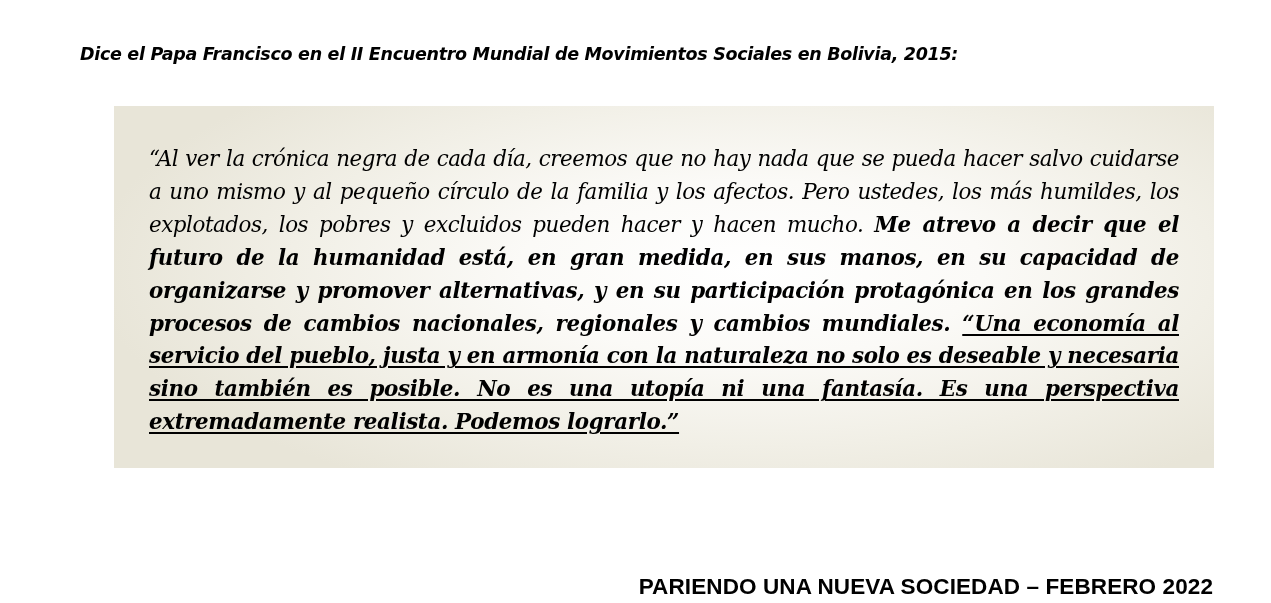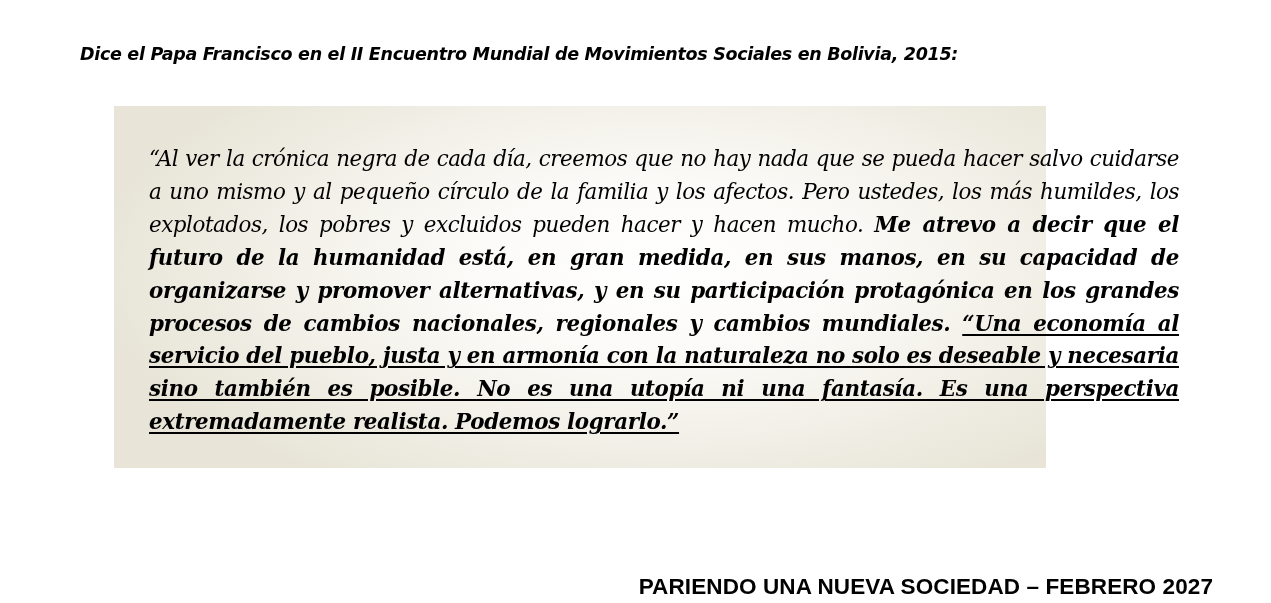--- a/index.html
+++ b/index.html
@@ -23,21 +23,21 @@
       font-weight: bold;
       font-size: 17.5px;
       letter-spacing: -0.3px;
       white-space: nowrap;
       margin: 18px;
     }
     .quote-box {
       position: absolute;
       left: 114px;
       top: 106px;
-      width: 932px;
+      width: 1100px;
       height: 362px;
       background: radial-gradient(ellipse 60% 70% at 58% 45%, #ffffff 0%, #fbfaf7 35%, #f1efe6 70%, #e8e5d8 100%);
     }
     .quote {
       position: absolute;
       left: 35px;
       top: 37px;
       width: 1030px;
       margin: 0;
       font-family: "DejaVu Serif", serif;
@@ -71,13 +71,13 @@
   </style>
 </head>
 <body>
 
 <p class="intro">Dice el Papa Francisco en el II Encuentro Mundial de Movimientos Sociales en Bolivia, 2015:</p>
 
 <div class="quote-box">
   <p class="quote"><span>“Al ver la crónica negra de cada día, creemos que no hay nada que se pueda hacer salvo cuidarse a uno mismo y al pequeño círculo de la familia y los afectos. Pero ustedes, los más humildes, los explotados, los pobres y excluidos pueden hacer y hacen mucho. </span><span class="bold">Me atrevo a decir que el futuro de la humanidad está, en gran medida, en sus manos, en su capacidad de organizarse y promover alternativas, y en su participación protagónica en los grandes procesos de cambios nacionales, regionales y cambios mundiales. </span><span class="bold underline">“Una economía al servicio del pueblo, justa y en armonía con la naturaleza no solo es deseable y necesaria sino también es posible. No es una utopía ni una fantasía. Es una perspectiva extremadamente realista. Podemos lograrlo.”</span></p>
 </div>
 
-<p class="footer">PARIENDO UNA NUEVA SOCIEDAD – FEBRERO 2027</p>
+<p class="footer">PARIENDO UNA NUEVA SOCIEDAD – FEBRERO 2022</p>
 
 </body></html>

